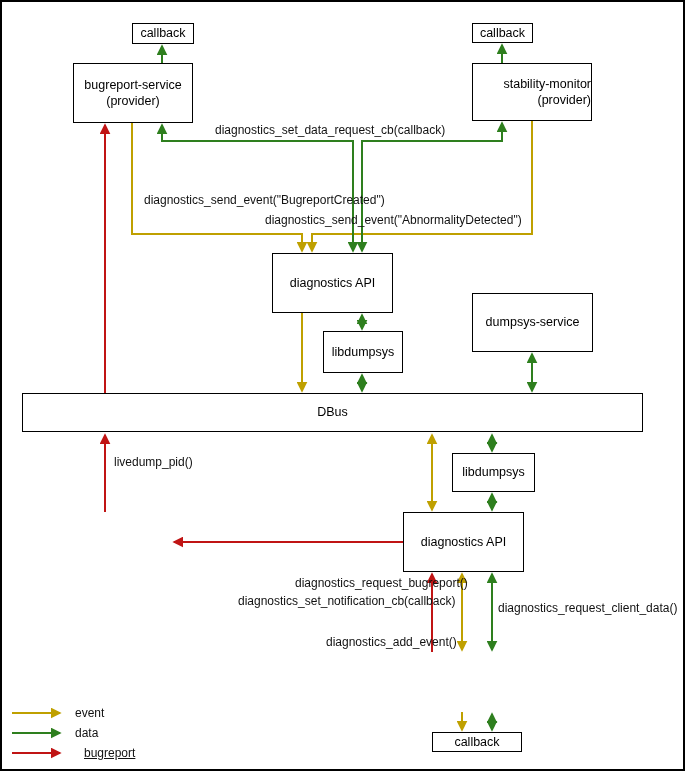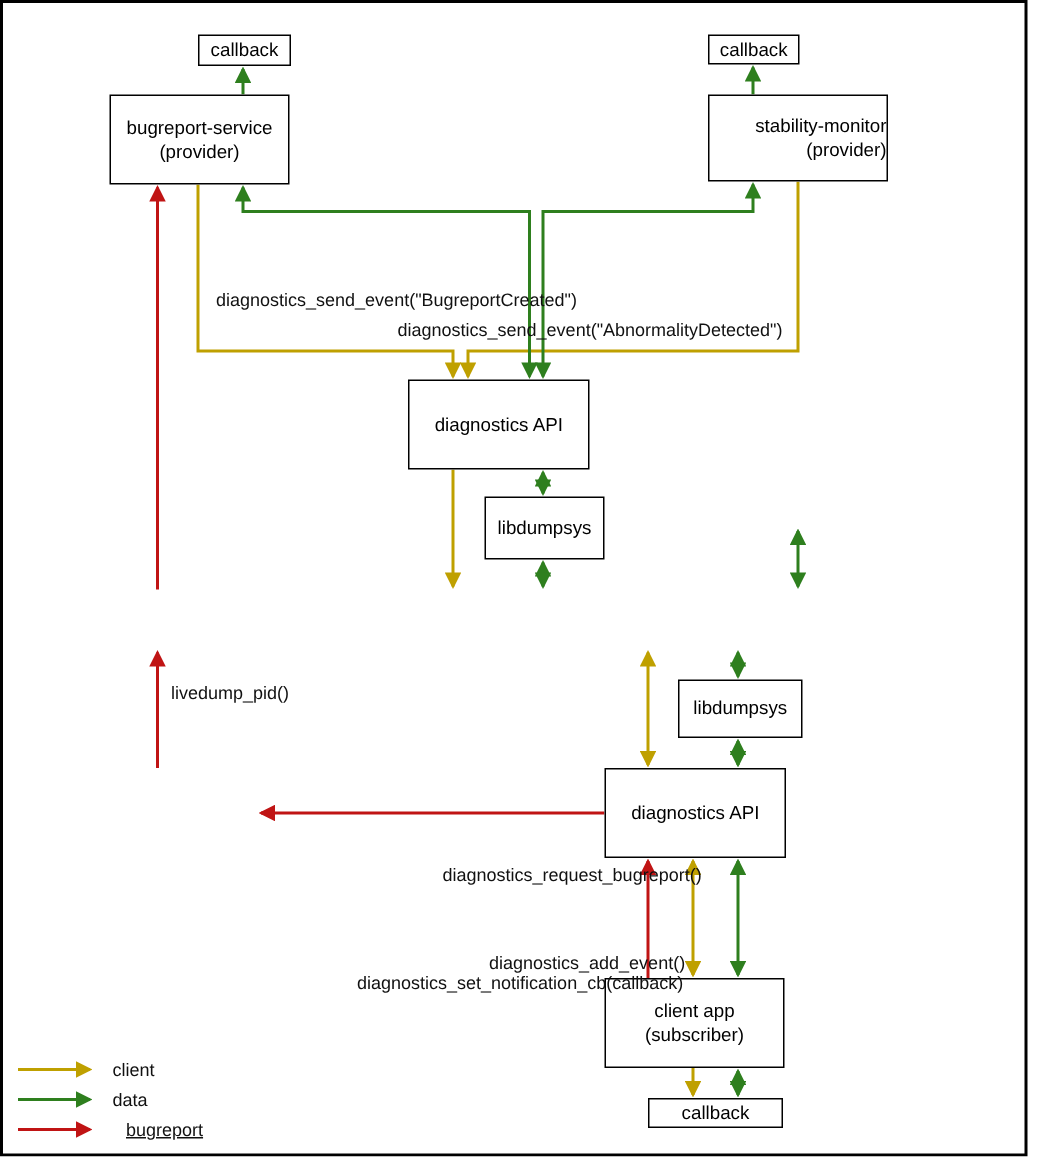--- a/index.html
+++ b/index.html
@@ -77,38 +77,42 @@
   <div class="box" style="left:470px;top:61px;width:120px;height:58px;align-items:flex-end;">
     <span>stability-monitor</span>
     <span>(provider)</span>
   </div>
   <div class="box" style="left:270px;top:251px;width:121px;height:60px;">
     <span>diagnostics API</span>
   </div>
   <div class="box" style="left:321px;top:329px;width:80px;height:42px;">
     <span>libdumpsys</span>
   </div>
+  <div class="box" style="left:470px;top:291px;width:121px;height:59px;">
+    <span>dumpsys-service</span>
+  </div>
+  <div class="box" style="left:20px;top:391px;width:621px;height:39px;">
+    <span>DBus</span>
+  </div>
   <div class="box" style="left:450px;top:451px;width:83px;height:39px;">
     <span>libdumpsys</span>
   </div>
   <div class="box" style="left:401px;top:510px;width:121px;height:60px;">
     <span>diagnostics API</span>
   </div>
-  <div class="box" style="left:401px;top:650px;width:120px;height:60px;">
-    <span>client app</span>
-    <span>(subscriber)</span>
-  </div>
   <div class="box" style="left:430px;top:730px;width:90px;height:20px;">
     <span>callback</span>
   </div>
 
+  <div class="elabel" style="left:213px;top:121px;">diagnostics_set_data_request_cb(callback)</div>
   <div class="elabel" style="left:142px;top:191px;">diagnostics_send_event("BugreportCreated")</div>
   <div class="elabel" style="left:263px;top:211px;">diagnostics_send_event("AbnormalityDetected")</div>
   <div class="elabel" style="left:112px;top:453px;">livedump_pid()</div>
   <div class="elabel" style="left:249px;top:574px;margin-left:44px;">diagnostics_request_bugreport()</div>
-  <div class="elabel" style="left:236px;top:646px;">diagnostics_set_notification_cb(callback)</div>
+  <div class="elabel" style="left:496px;top:599px;">diagnostics_request_client_data()</div>
+  <div class="elabel" style="left:236px;top:592px;">diagnostics_set_notification_cb(callback)</div>
   <div class="elabel" style="left:324px;top:633px;">diagnostics_add_event()</div>
 
-  <div class="legend-label" style="left:73px;top:704px;">client</div>
+  <div class="legend-label" style="left:73px;top:704px;">event</div>
   <div class="legend-label" style="left:73px;top:724px;">data</div>
   <div class="legend-label" style="left:82px;top:744px;text-decoration:underline;">bugreport</div>
 
 </div>
 
 </body></html>

